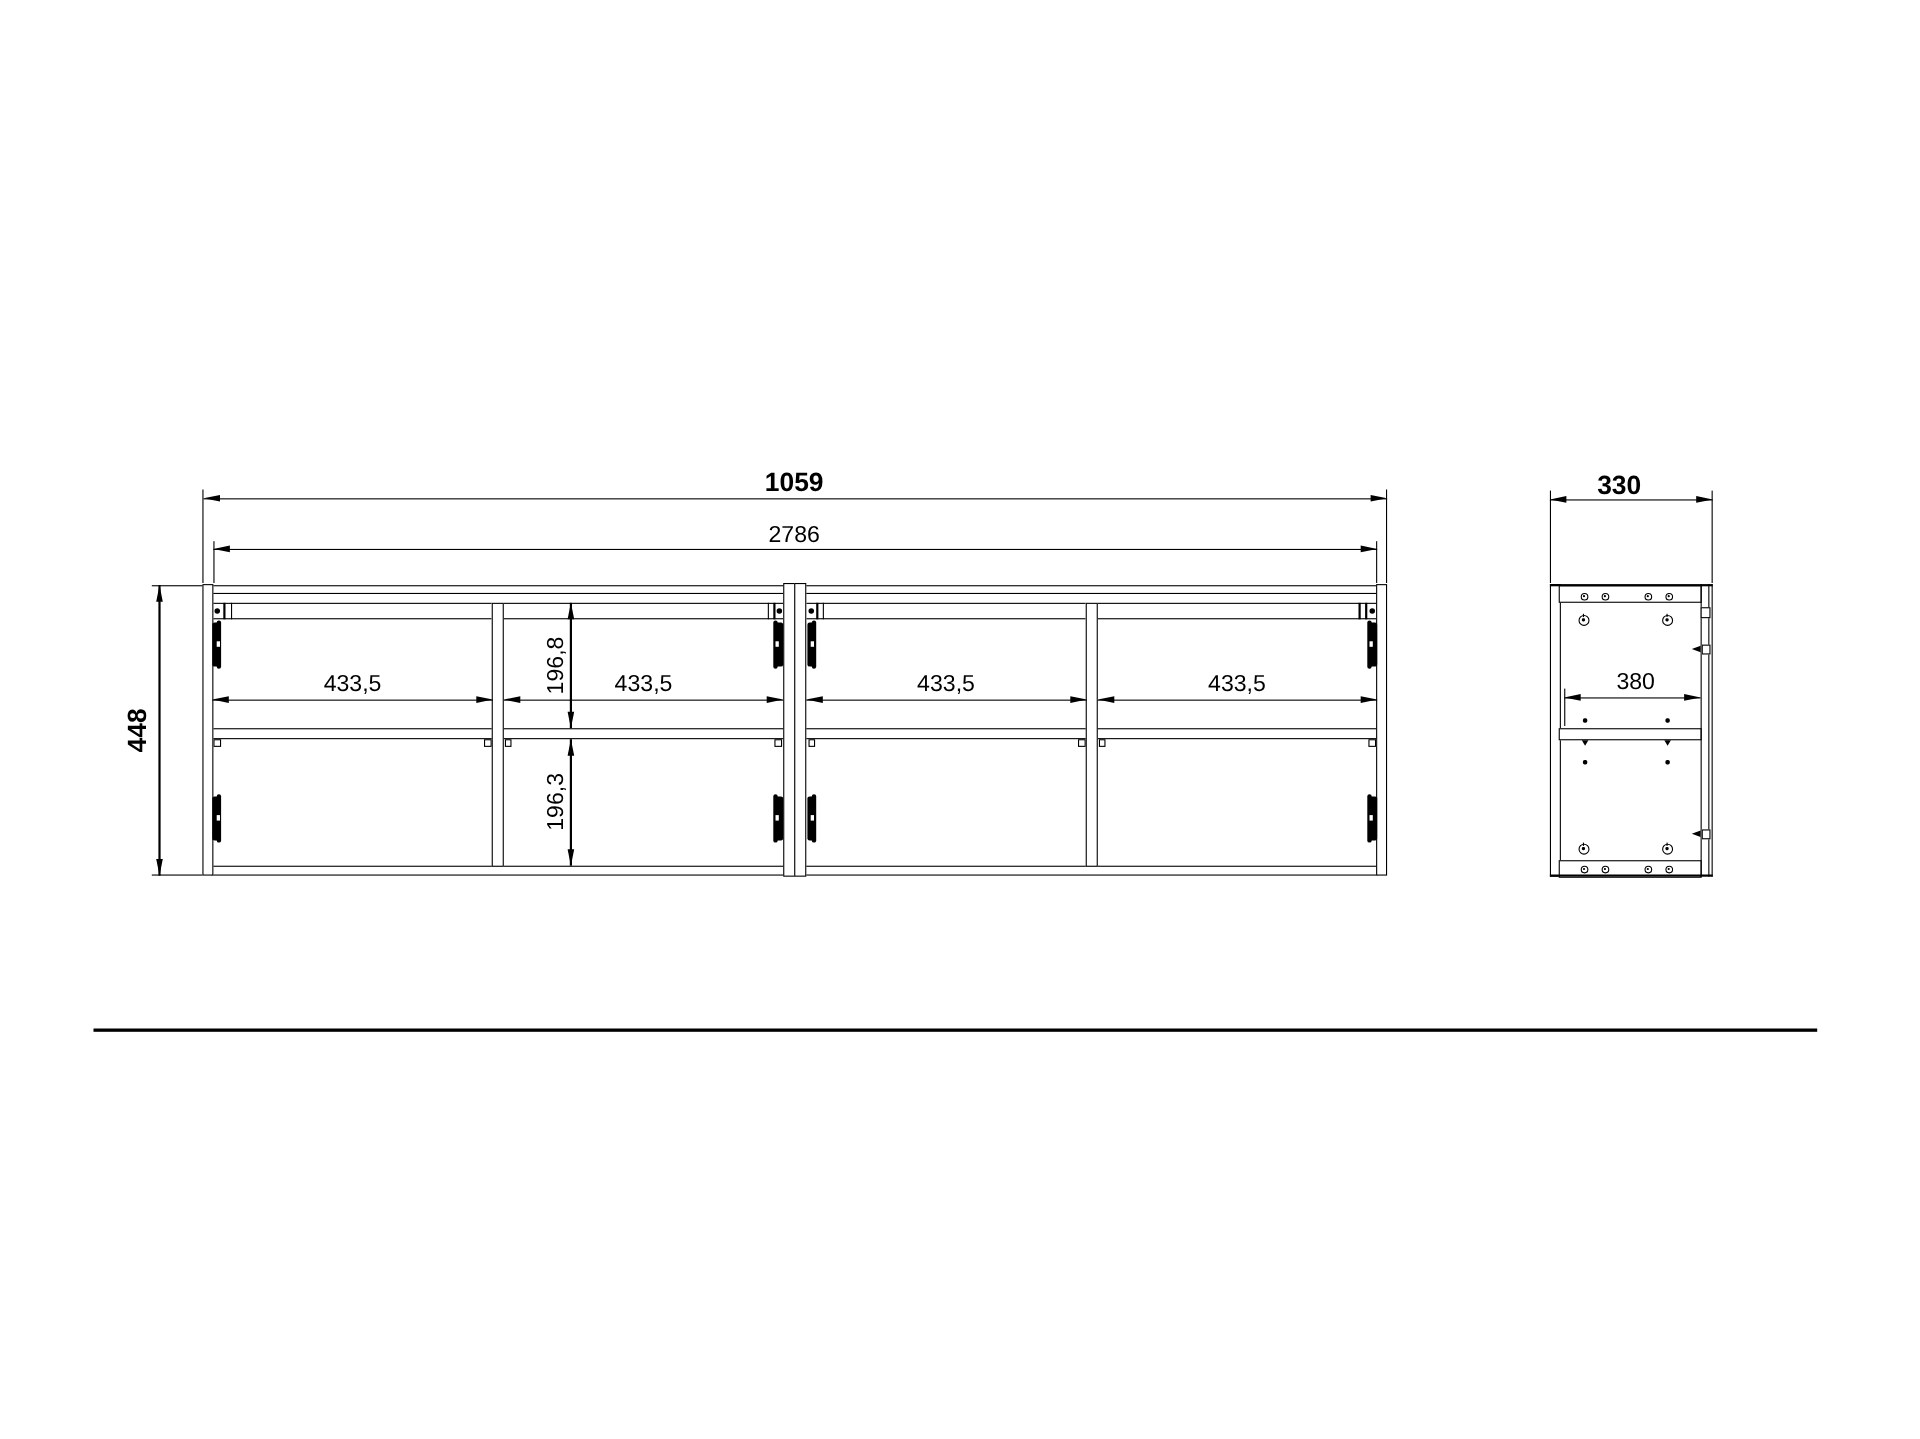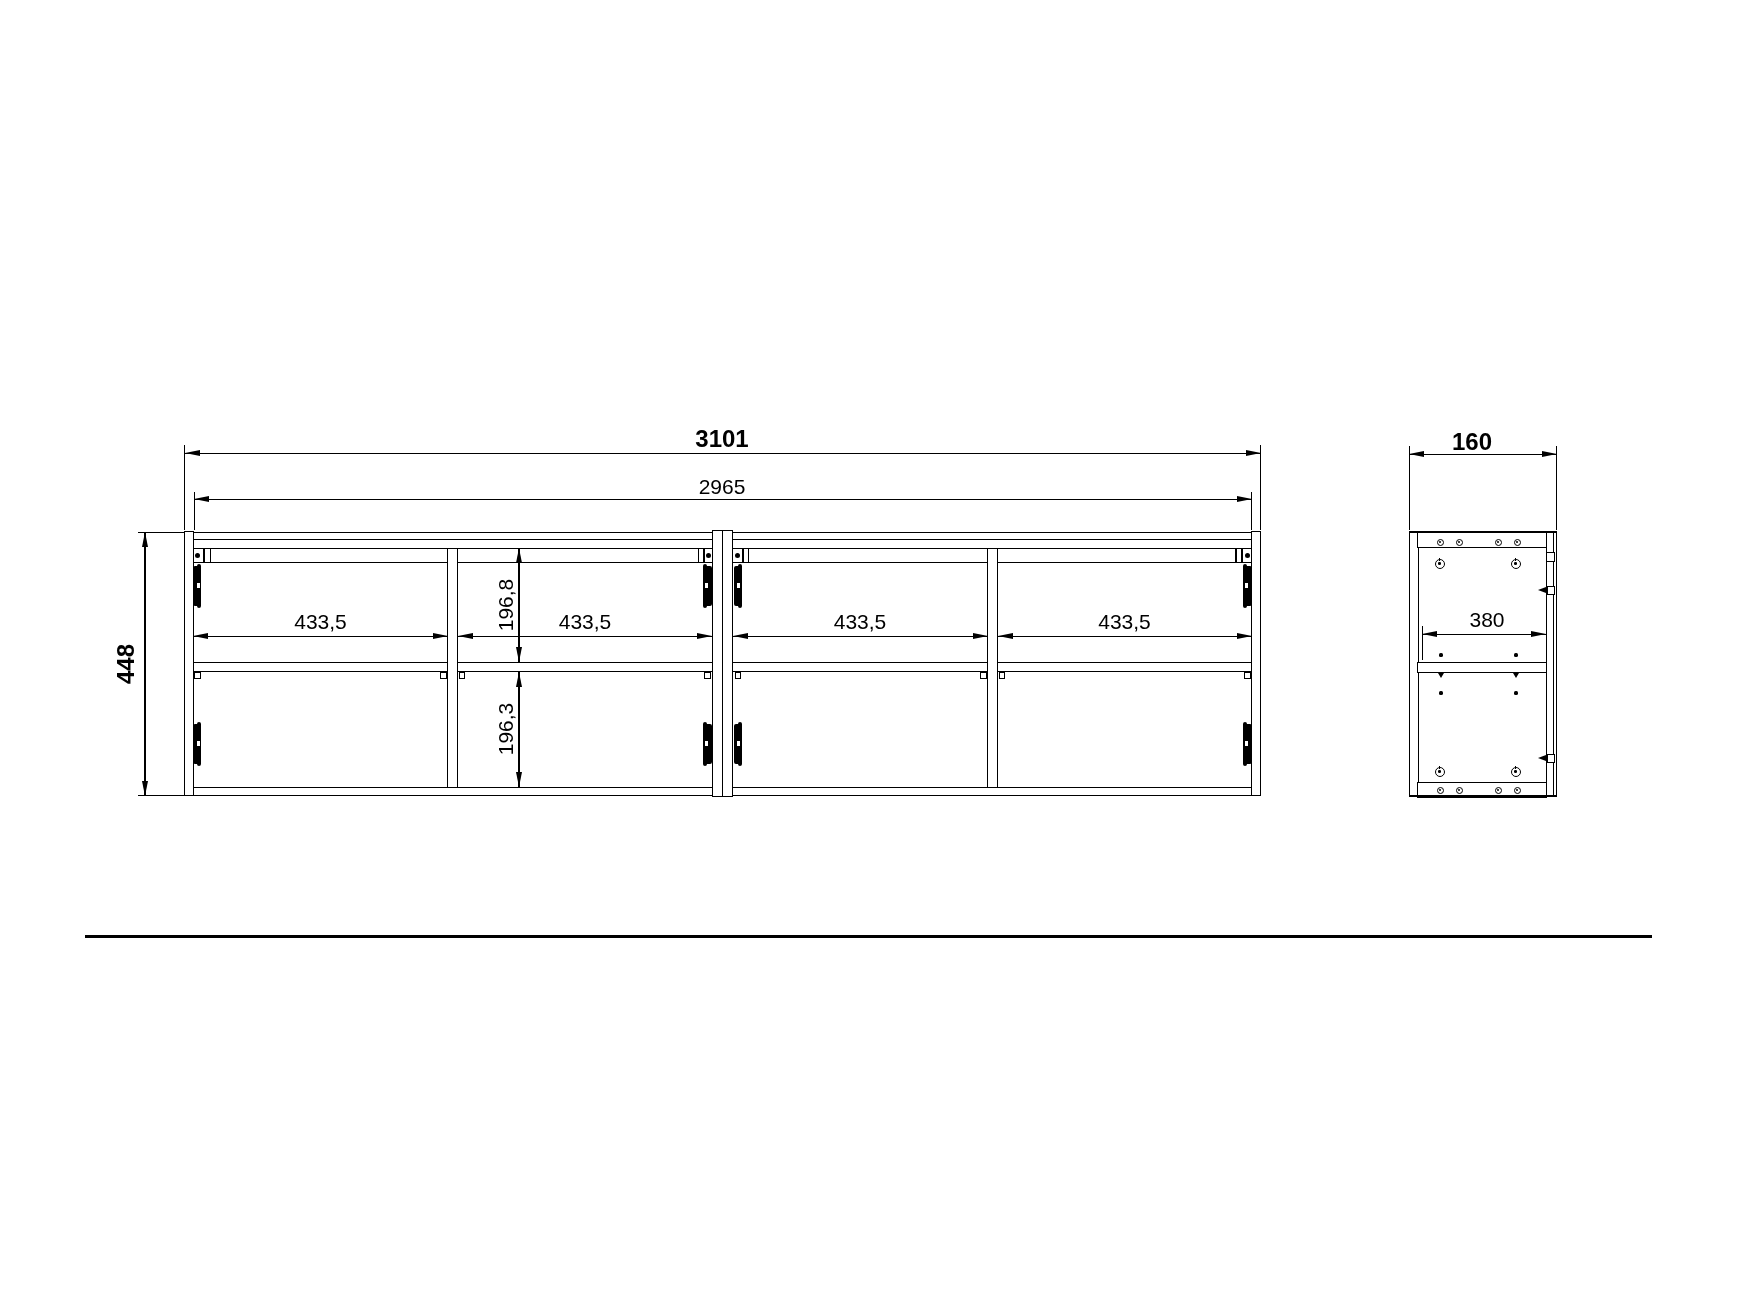--- a/index.html
+++ b/index.html
@@ -91,28 +91,28 @@
   <div class="pin" style="left:734.5px;top:672px"></div>
   <div class="pin" style="left:980px;top:672px"></div>
   <div class="pin" style="left:998.5px;top:672px"></div>
   <div class="pin" style="left:1244px;top:672px"></div>
 
   <div class="L" style="left:185px;top:452.6px;width:1076px;height:1.2px"></div>
   <div class="aL" style="left:185px;top:449.6px"></div>
   <div class="aR" style="left:1246px;top:449.6px"></div>
   <div class="L" style="left:184.3px;top:445px;width:1.1px;height:85px"></div>
   <div class="L" style="left:1260.3px;top:445px;width:1.1px;height:85px"></div>
-  <div class="t tb" style="left:642px;top:426px">3101</div>
+  <div class="t tb" style="left:642px;top:426px">1059</div>
 
   <div class="L" style="left:194px;top:498.6px;width:1058px;height:1.2px"></div>
   <div class="aL" style="left:194px;top:495.6px"></div>
   <div class="aR" style="left:1237px;top:495.6px"></div>
   <div class="L" style="left:193.6px;top:492px;width:1.1px;height:38px"></div>
   <div class="L" style="left:1251px;top:492px;width:1.1px;height:38px"></div>
-  <div class="t" style="left:642px;top:476px">2965</div>
+  <div class="t" style="left:642px;top:476px">2786</div>
 
   <div class="L" style="left:144.4px;top:532px;width:1.2px;height:264px"></div>
   <div class="aU" style="left:141.8px;top:532px"></div>
   <div class="aD" style="left:141.8px;top:781px"></div>
   <div class="L" style="left:138px;top:531.6px;width:46px;height:1.1px"></div>
   <div class="L" style="left:138px;top:795.3px;width:46px;height:1.1px"></div>
   <div class="t tb rot" style="left:46px;top:651px">448</div>
 
   <div class="L" style="left:193px;top:636px;width:254.5px;height:1.2px"></div>
   <div class="aL" style="left:193px;top:633.4px"></div>
@@ -182,21 +182,21 @@
   <div class="sdot" style="left:1514.4px;top:691.4px"></div>
 
   <div class="tri" style="left:1437.5px;top:673px"></div>
   <div class="tri" style="left:1512.5px;top:673px"></div>
 
   <div class="L" style="left:1409px;top:453.6px;width:148px;height:1.2px"></div>
   <div class="aL" style="left:1409px;top:450.6px"></div>
   <div class="aR" style="left:1542px;top:450.6px"></div>
   <div class="L" style="left:1408.6px;top:446px;width:1.1px;height:84px"></div>
   <div class="L" style="left:1555.8px;top:446px;width:1.1px;height:84px"></div>
-  <div class="t tb" style="left:1392px;top:429px">160</div>
+  <div class="t tb" style="left:1392px;top:429px">330</div>
 
   <div class="L" style="left:1422px;top:633.6px;width:124px;height:1.2px"></div>
   <div class="aL" style="left:1422px;top:630.6px"></div>
   <div class="aR" style="left:1531px;top:630.6px"></div>
   <div class="L" style="left:1421.6px;top:626px;width:1.1px;height:34px"></div>
   <div class="t" style="left:1407px;top:609px">380</div>
 
   <div class="L" style="left:85px;top:934.5px;width:1567px;height:3.4px"></div>
 
 </div>

